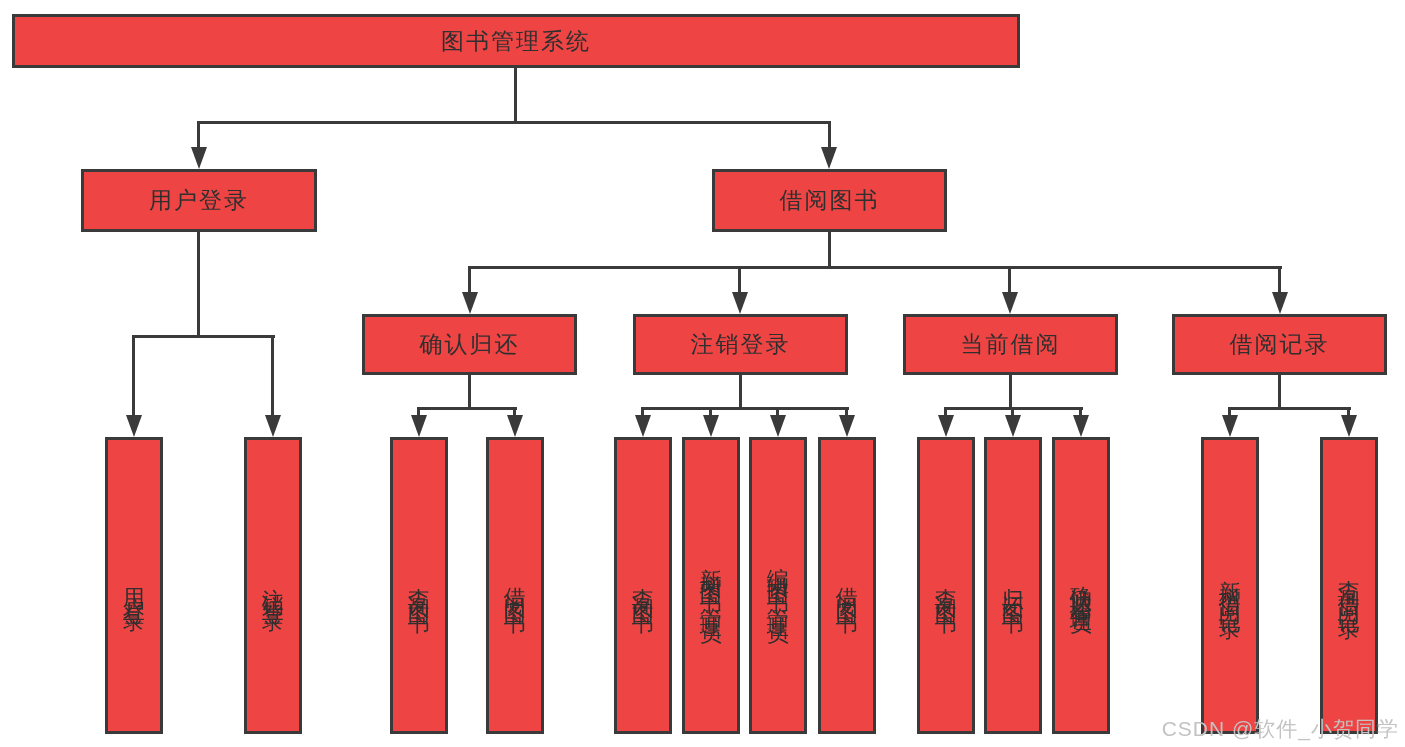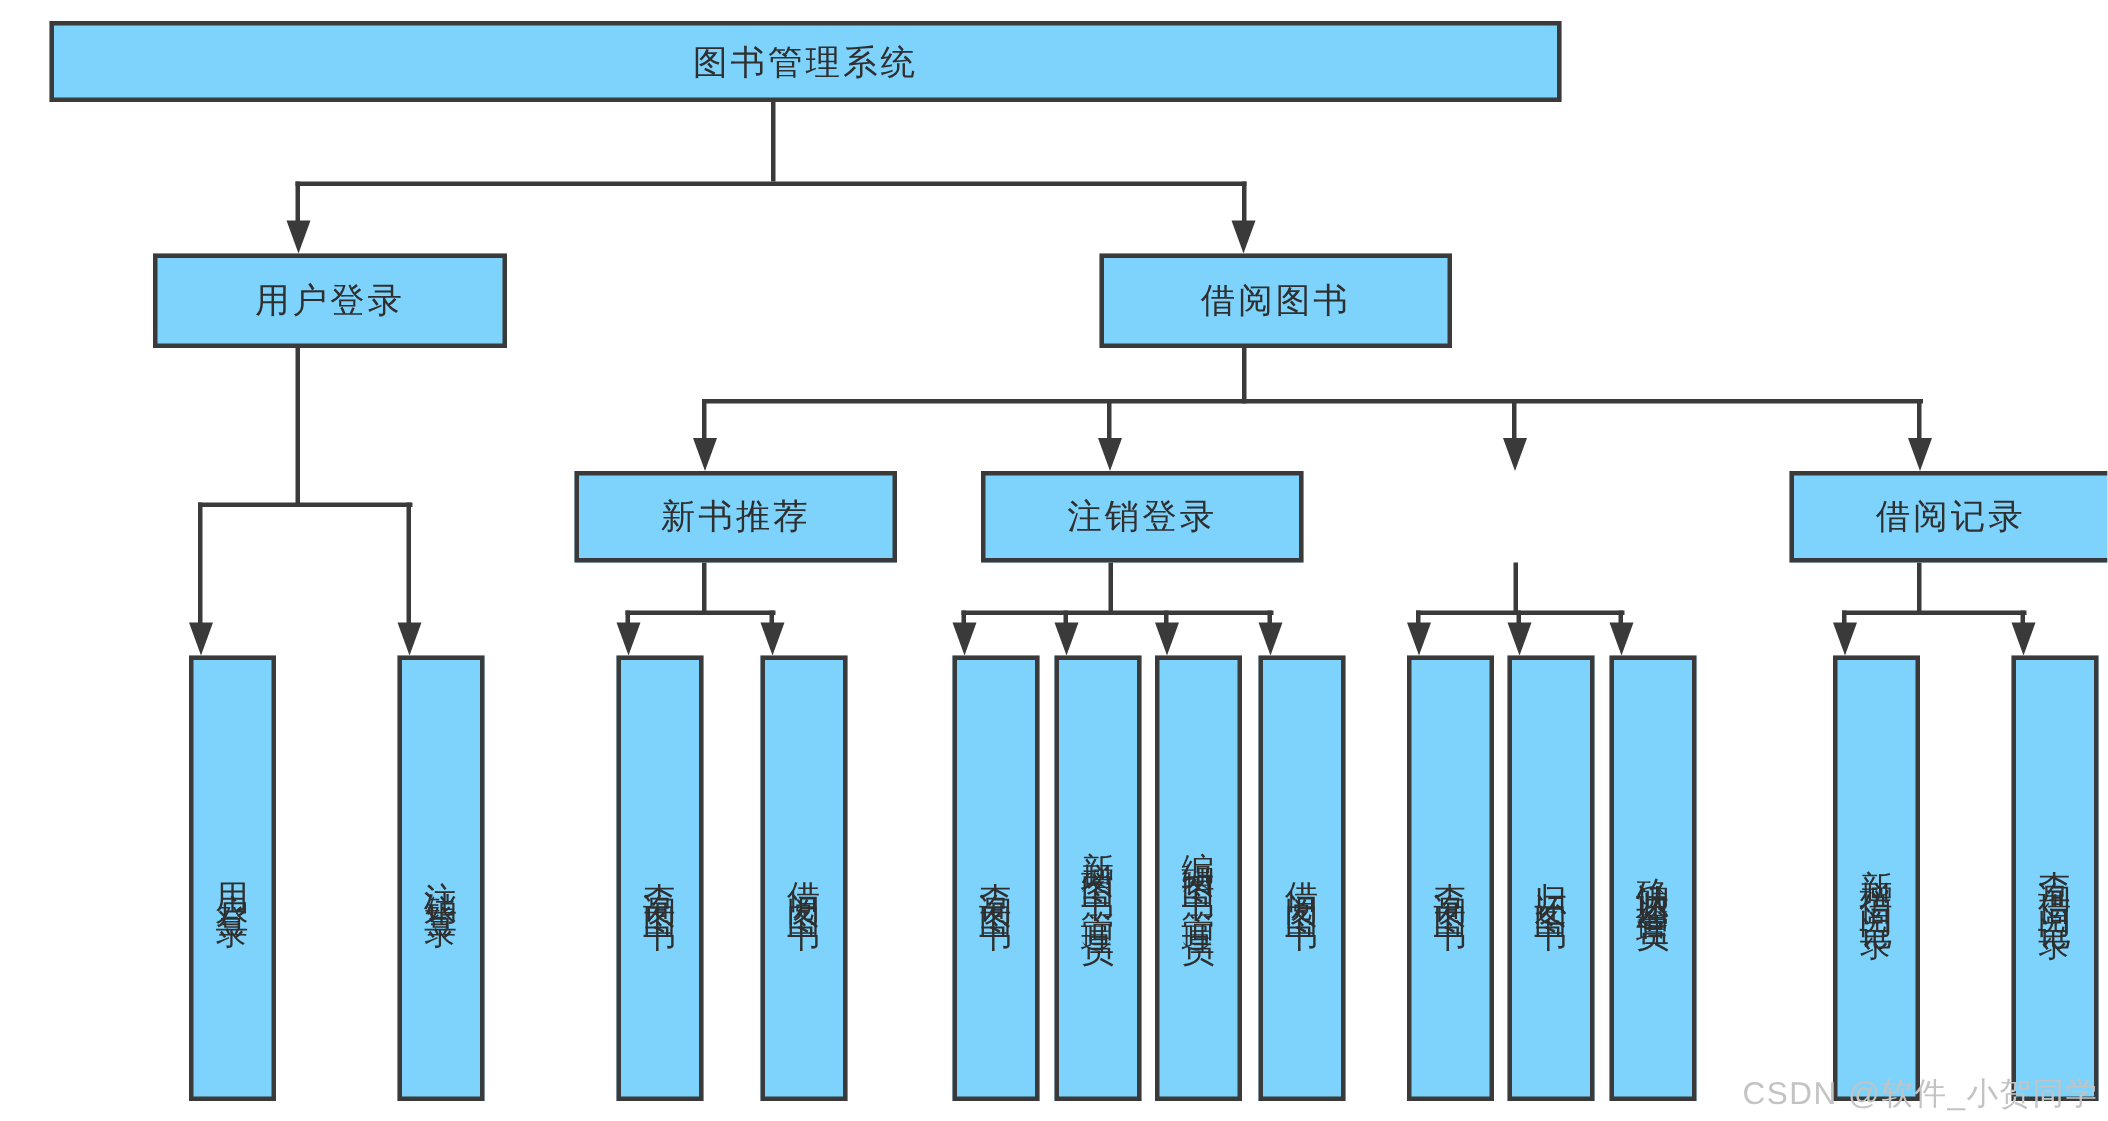--- a/index.html
+++ b/index.html
@@ -15,22 +15,22 @@
   .v{position:absolute;width:3px;background:var(--line,#3a3a3a);}
   .h{position:absolute;height:3px;background:var(--line,#3a3a3a);}
   .a{position:absolute;width:0;height:0;
      border-left:8px solid transparent;
      border-right:8px solid transparent;
      border-top:22px solid var(--line,#3a3a3a);}
   
   .node{
     position:absolute;box-sizing:border-box;
     border:3px solid var(--line,#3a3a3a);
-    background:#7dd3fc;
-    display:flex;align-items:center;justify-content:center;margin-left:21px;
+    background:#ef4444;
+    display:flex;align-items:center;justify-content:center;
   }
   .hbox{font-size:23px;letter-spacing:2px;white-space:nowrap;}
   .vtext{
     writing-mode:vertical-rl;
     text-orientation:mixed;
     font-size:22px;
     letter-spacing:8px;
     line-height:1.15;
   }
   .watermark{
@@ -105,24 +105,25 @@
   <div class="a" style="left:1222px;top:415px"></div>
   <div class="v" style="left:1347px;top:407px;height:12px"></div>
   <div class="a" style="left:1341px;top:415px"></div>
 
   <div class="node hbox" style="left:12px;top:14px;width:1008px;height:54px">图书管理系统</div>
 
   <div class="node hbox" style="left:81px;top:169px;width:236px;height:63px">用户登录</div>
 
   <div class="node hbox" style="left:712px;top:169px;width:235px;height:63px">借阅图书</div>
 
-  <div class="node hbox" style="left:362px;top:314px;width:215px;height:61px">新书推荐</div>
+  <div class="node hbox" style="left:362px;top:314px;width:215px;height:61px">确认归还</div>
 
   <div class="node hbox" style="left:633px;top:314px;width:215px;height:61px">注销登录</div>
 
+  <div class="node hbox" style="left:903px;top:314px;width:215px;height:61px">当前借阅</div>
 
   <div class="node hbox" style="left:1172px;top:314px;width:215px;height:61px">借阅记录</div>
 
   <div class="node" style="left:105px;top:437px;width:58px;height:297px">
     <span class="vtext">用户登录</span>
   </div>
   <div class="node" style="left:244px;top:437px;width:58px;height:297px">
     <span class="vtext">注销登录</span>
   </div>
 

